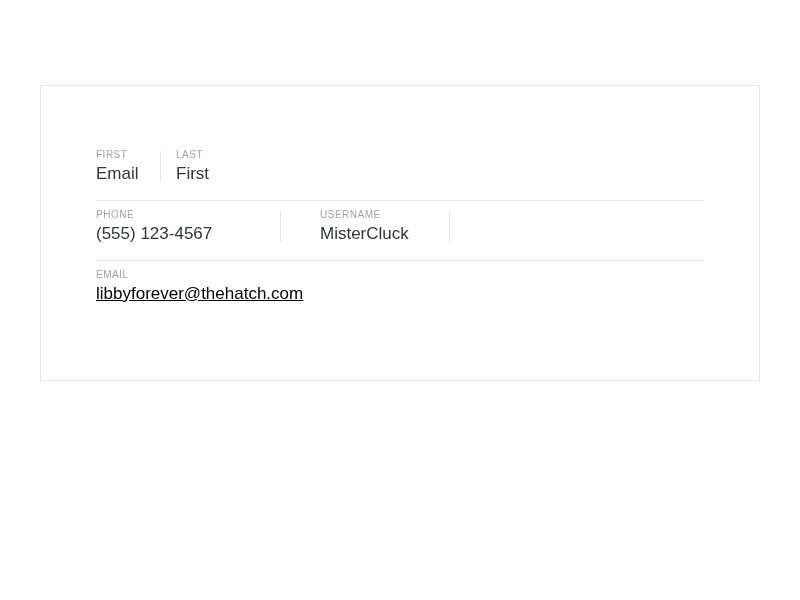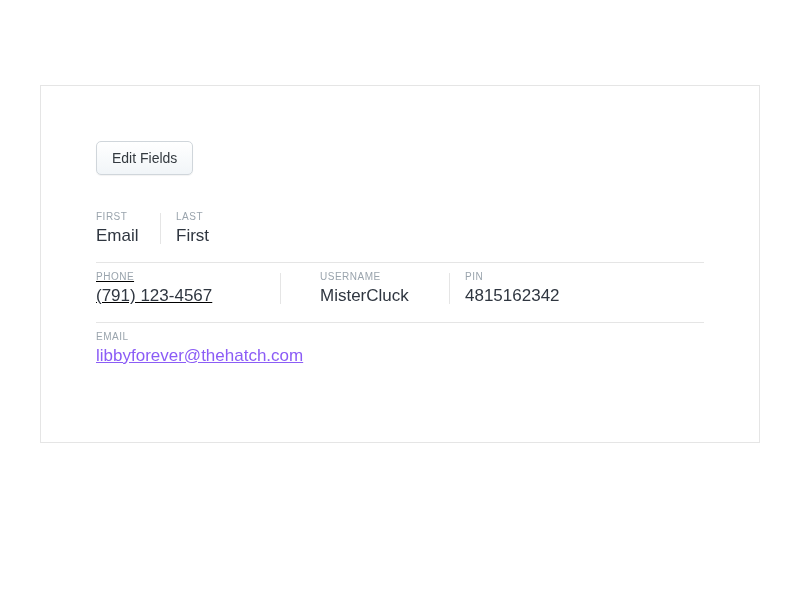--- a/index.html
+++ b/index.html
@@ -50,74 +50,68 @@
       top: 2px;
       bottom: 2px;
       width: 1px;
       background: #e5e5e5;
     }
     .row-name .field:first-child {
       width: 80px;
     }
     .row-contact .field:nth-child(1) {
       width: 200px;
-      text-decoration: underline;
     }
     .row-contact .field:nth-child(2) {
       width: 145px;
       margin-left: 24px;
     }
     .field-label {
       font-size: 10px;
       letter-spacing: 0.5px;
       color: #9aa4ad;
       text-transform: uppercase;
       margin-bottom: 4px;
       font-weight: 400;
     }
     .field-value {
       font-size: 17px;
       color: #2f3640;
       font-weight: 400;
     }
     .field-value a {
-      color: #8b5cf6;
+      color: #000000;
       text-decoration: underline;
     }
   </style>
 </head>
 <body>
 
 <div class="card">
 
-  <button class="edit-button">Edit Fields</button>
 
   <div class="row row-name">
     <div class="field with-divider">
       <div class="field-label">First</div>
       <div class="field-value">Email</div>
     </div>
     <div class="field">
       <div class="field-label">Last</div>
       <div class="field-value">First</div>
     </div>
   </div>
 
   <div class="row row-contact">
     <div class="field with-divider">
       <div class="field-label">Phone</div>
-      <div class="field-value">(791) 123-4567</div>
+      <div class="field-value">(555) 123-4567</div>
     </div>
     <div class="field with-divider">
       <div class="field-label">Username</div>
       <div class="field-value">MisterCluck</div>
-    </div>
-    <div class="field">
-      <div class="field-label">PIN</div>
-      <div class="field-value">4815162342</div>
     </div>
   </div>
 
   <div class="row row-email">
     <div class="field">
       <div class="field-label">Email</div>
       <div class="field-value">
         <a href="#">libbyforever@thehatch.com</a>
       </div>
     </div>

